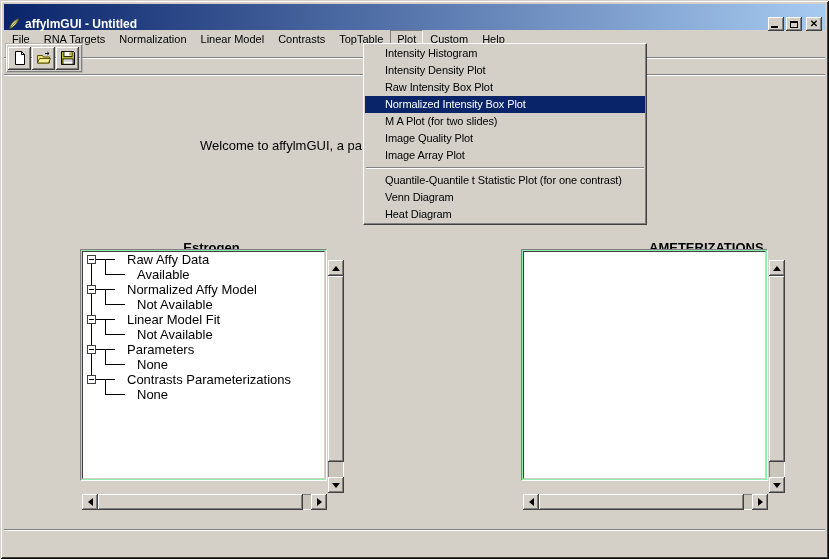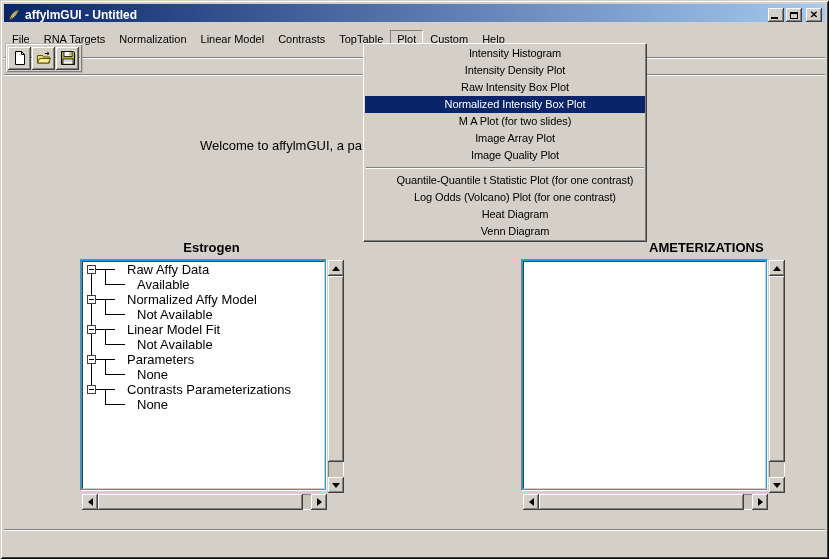--- a/index.html
+++ b/index.html
@@ -11,21 +11,21 @@
     box-shadow: inset 1px 1px 0 #d4d0c8, inset -1px -1px 0 #0a0a0a,
                 inset 2px 2px 0 #ffffff, inset -2px -2px 0 #404040,
                 inset 3px 3px 0 #d4d0c8, inset -3px -3px 0 #d4d0c8;
     overflow:hidden;
   }
 
   
   .titlebar{
     position:absolute; left:4px; top:4px; width:821px; height:18px;
     background:linear-gradient(to right,#0a246a,#a6caf0);
-    display:flex; align-items:flex-end; padding:0 3px;
+    display:flex; align-items:flex-start; padding:13px 3px;
   }
   .titlebar .app-icon{ width:14px; height:14px; margin-right:4px; flex:none; }
   .titlebar .title{ color:#ffffff; font-weight:bold; font-size:12px; flex:1;
     white-space:nowrap; overflow:hidden; }
   .winbtn{
     width:16px; height:14px; background:#d4d0c8; margin-left:2px; flex:none;
     box-shadow: inset -1px -1px 0 #404040, inset 1px 1px 0 #ffffff,
                 inset -2px -2px 0 #808080;
     display:flex; align-items:center; justify-content:center; position:relative;
   }
@@ -65,22 +65,22 @@
   .main-bottom-divider{ position:absolute; left:4px; top:529px; width:821px; height:2px;
     border-top:1px solid #808080; border-bottom:1px solid #ffffff; }
 
   .welcome{ position:absolute; left:200px; top:138px; font-size:13px; color:#000; white-space:nowrap; }
 
   .panel-title{ position:absolute; font-weight:bold; font-size:13px; color:#000; white-space:nowrap; }
   .panel-title.left{ left:80px; top:240px; width:263px; text-align:center; }
   .panel-title.right{ left:649px; top:240px; }
 
   .listbox{
-    position:absolute; width:247px; height:232px; top:259px;
-    border:1px solid; border-color:#808080 #ffffff #ffffff #808080; background:#0ea5e9;text-align:right;
+    position:absolute; width:247px; height:232px; top:249px;
+    border:1px solid; border-color:#808080 #ffffff #ffffff #808080; background:#86efac;text-align:right;
   }
   .listbox .inner{
     position:absolute; inset:1px; border:1px solid;
     border-color:#404040 #d4d0c8 #d4d0c8 #404040; background:#ffffff; overflow:hidden;
   }
   .listbox.left{ left:80px; }
   .listbox.right{ left:521px; }
 
   
   .tree{ position:absolute; inset:0; font-size:13px; color:#000; }
@@ -114,21 +114,21 @@
   .tri.down{ border-left:4px solid transparent; border-right:4px solid transparent; border-top:5px solid #000; }
   .tri.left{ border-top:4px solid transparent; border-bottom:4px solid transparent; border-right:5px solid #000; }
   .tri.right{ border-top:4px solid transparent; border-bottom:4px solid transparent; border-left:5px solid #000; }
 
   
   .popup-menu{
     position:absolute; left:363px; top:43px; width:284px; z-index:50;
     background:#d4d0c8; padding:1px;
     border:1px solid; border-color:#ffffff #404040 #404040 #ffffff;
     box-shadow: inset -1px -1px 0 #808080;
-    font-size:11px; letter-spacing:-0.1px; color:#000;text-align:center;
+    font-size:11px; letter-spacing:-0.1px; color:#000;
   }
   .popup-menu .pitem{ height:17px; line-height:17px; padding-left:20px; white-space:nowrap; overflow:hidden; }
   .popup-menu .pitem.selected{ background:#0a246a; color:#ffffff; }
   .popup-menu .psep{ height:2px; margin:3px 1px; border-top:1px solid #808080; border-bottom:1px solid #ffffff; }
 </style>
 </head>
 <body>
 
 <div class="window">
 
@@ -282,22 +282,21 @@
         <span class="tri right"></span>
       </div>
   </div>
 
   <div class="popup-menu">
     <div class="pitem">Intensity Histogram</div>
     <div class="pitem">Intensity Density Plot</div>
     <div class="pitem">Raw Intensity Box Plot</div>
     <div class="pitem selected">Normalized Intensity Box Plot</div>
     <div class="pitem">M A Plot (for two slides)</div>
+    <div class="pitem">Image Quality Plot</div>
     <div class="pitem">Image Array Plot</div>
-    <div class="pitem">Image Quality Plot</div>
     <div class="psep"></div>
     <div class="pitem">Quantile-Quantile t Statistic Plot (for one contrast)</div>
-    <div class="pitem">Log Odds (Volcano) Plot (for one contrast)</div>
+    <div class="pitem">Venn Diagram</div>
     <div class="pitem">Heat Diagram</div>
-    <div class="pitem">Venn Diagram</div>
   </div>
 
 </div>
 
 </body></html>

